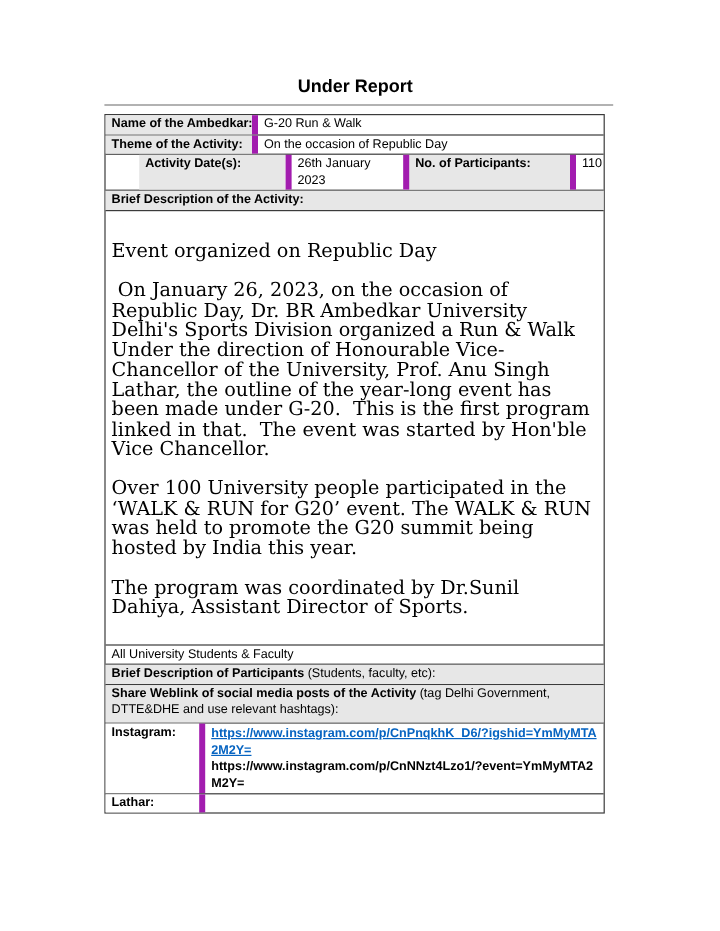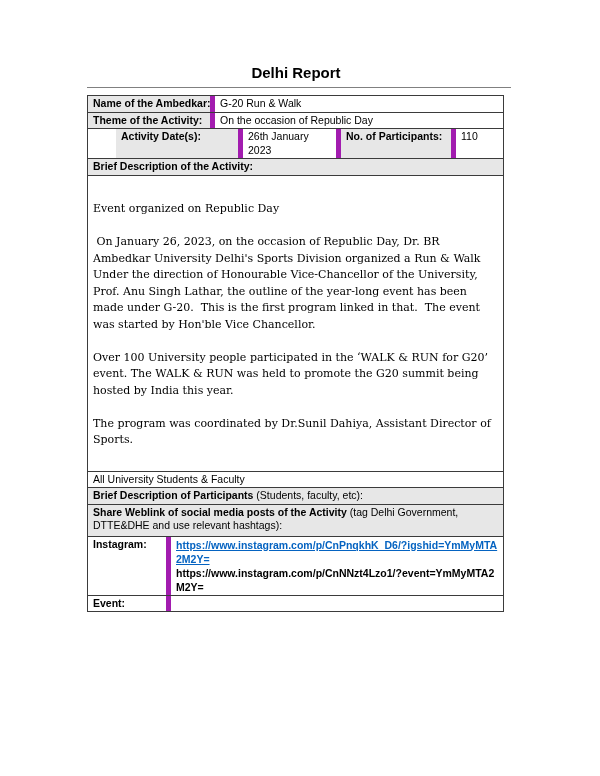--- a/index.html
+++ b/index.html
@@ -43,35 +43,35 @@
   .row:last-child { border-bottom: none; }
   .cell {
     padding: 1px 4px 1px 5px;
     line-height: 13.5px;
     min-height: 15px;
   }
   .cell + .cell { border-left: 5px solid #a21caf; }
   .grow { flex: 1 1 auto; min-width: 0; }
   .w-l1 { width: 122px; flex: none; white-space: nowrap; overflow: hidden; }
   .w-date { width: 98px; flex: none; }
-  .w-pl { width: 115px; flex: none; white-space: nowrap; overflow: hidden; }
+  .w-pl { width: 139px; flex: none; white-space: nowrap; overflow: hidden; }
   .w-l2 { width: 78px; flex: none; }
   .lab { font-weight: bold; background: #e7e7e7; }
   .labp { font-weight: bold; background: #ffffff; }
   .lab .norm { font-weight: normal; }
   .pre { white-space: pre-line; }
   .r-date { min-height: 30px; padding-left: 28px; }
   .r-desc-h .cell { min-height: 16px; }
   .r-desc .cell { min-height: 277px; }
   .r-weblinks .cell { min-height: 31px; }
   .r-facebook .cell { min-height: 30px; }
   .r-instagram .cell { min-height: 57px; }
   .desc {
     font-family: "DejaVu Serif", serif;
-    font-size: 11px;
+    font-size: 16px;
     line-height: 16.5px;
     padding: 25px 6px 6px 5px;
   }
   .desc p { margin: 0 0 16.5px 0; white-space: pre-wrap; }
   .desc p:last-child { margin-bottom: 16px; }
   .url {
     font-weight: bold;
     word-break: break-all;
     line-height: 14px;
   }
@@ -83,21 +83,21 @@
     line-height: 14px;
   }
   .socialcell { line-height: 14px; }
 </style>
 </head>
 <body>
 
 <div class="page">
   <div class="doc">
 
-    <div class="title">Delhi Report</div>
+    <div class="title">Under Report</div>
     <hr class="rule">
 
     <div class="tbl">
 
       <div class="row">
         <div class="cell lab w-l1">Name of the Ambedkar:</div>
         <div class="cell grow">G-20 Run &amp; Walk</div>
       </div>
 
       <div class="row">
@@ -146,19 +146,19 @@
 
       <div class="row r-instagram">
         <div class="cell labp w-l2">Instagram:</div>
         <div class="cell grow socialcell">
           <a href="#" class="link">https://www.instagram.com/p/CnPnqkhK_D6/?igshid=YmMyMTA2M2Y=</a>
           <div class="url">https://www.instagram.com/p/CnNNzt4Lzo1/?event=YmMyMTA2M2Y=</div>
         </div>
       </div>
 
       <div class="row">
-        <div class="cell labp w-l2">Event:</div>
+        <div class="cell labp w-l2">Lathar:</div>
         <div class="cell grow"></div>
       </div>
 
     </div>
   </div>
 </div>
 
 </body></html>

